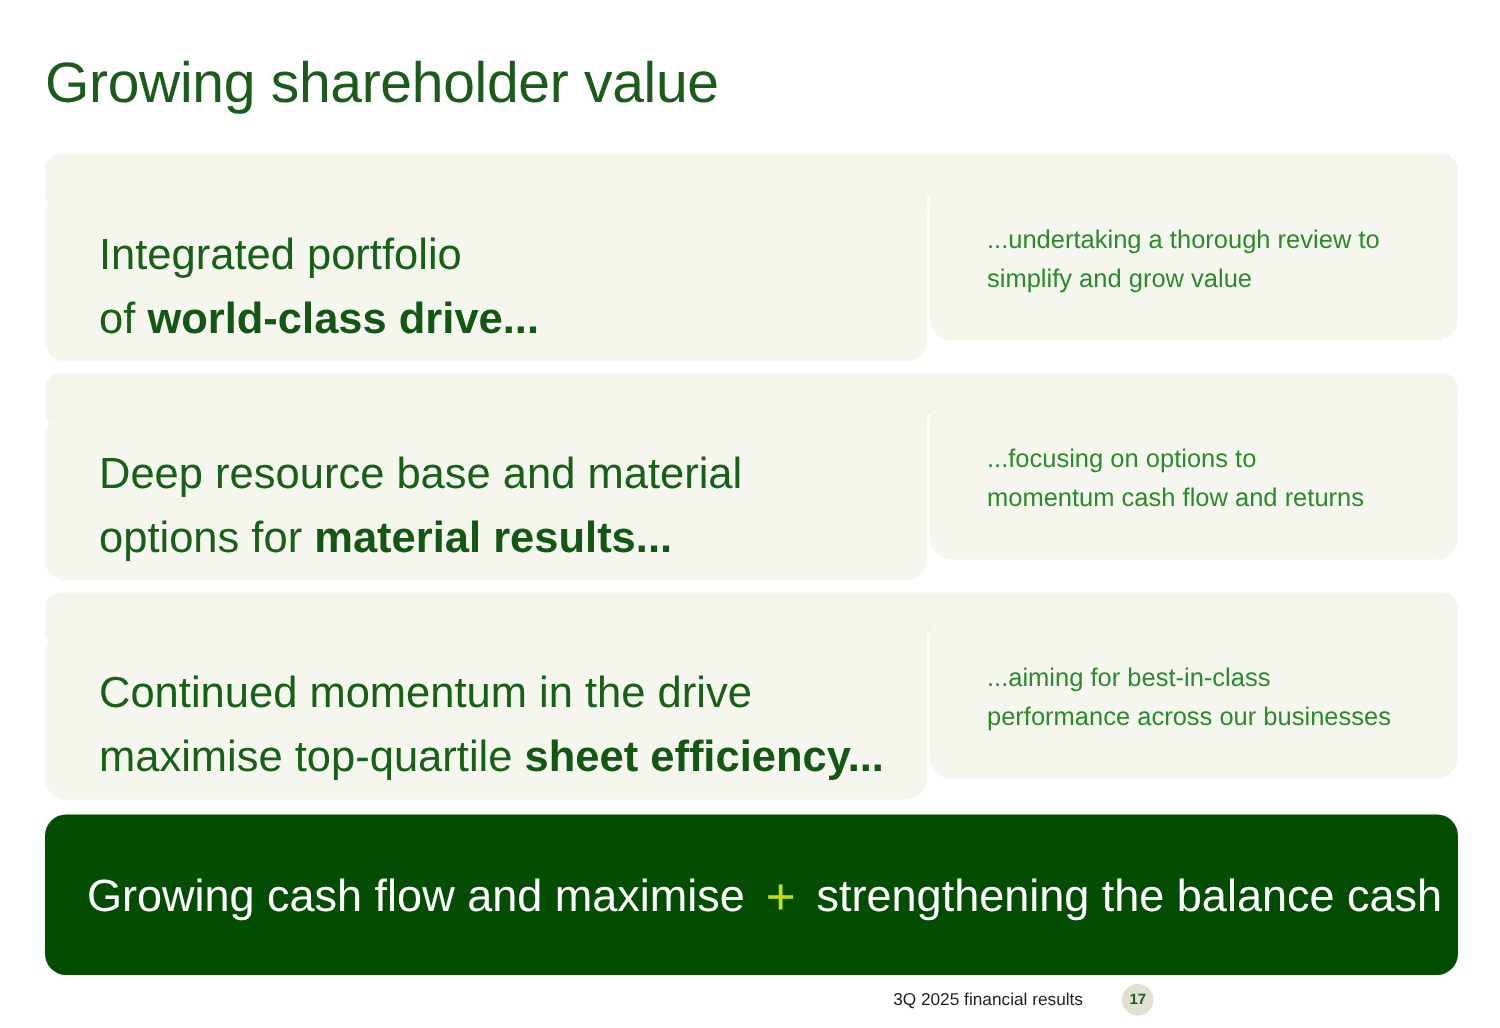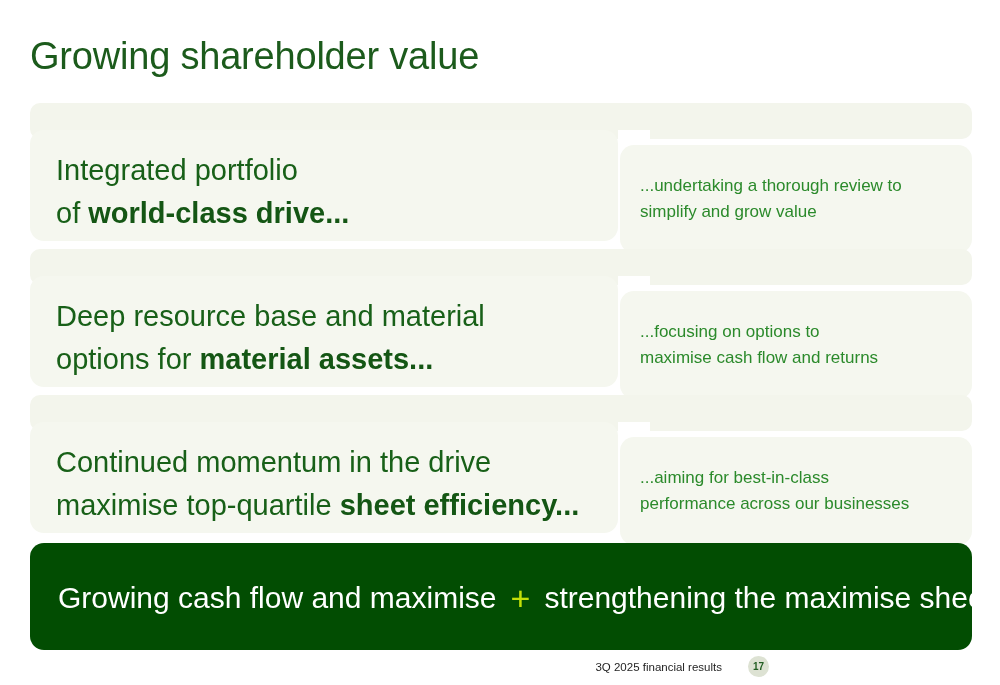--- a/index.html
+++ b/index.html
@@ -55,21 +55,21 @@
 
   
   .main-card {
     position: absolute;
     left: 0;
     top: 27px;
     width: 588px;
     height: 111px;
     background: #F5F7EF;
     border-radius: 14px;
-    padding: 19px 0 0 26px;
+    padding: 19px 0 0 36px;
   }
   .main-card-text {
     font-size: 29px;
     line-height: 43px;
     color: #186018;
     font-weight: 400;
     white-space: pre-line;
   }
   .main-card-text b { font-weight: 700; color: #145614; }
 
@@ -81,29 +81,29 @@
     width: 32px;
     height: 111px;
     background: #ffffff;
     border-radius: 0;
   }
 
   
   .sub-card {
     position: absolute;
     left: 590px;
-    top: 42px;
+    top: 16px;
     width: 352px;
     height: 108px;
     background: #F5F7EF;
     border-radius: 14px;
     display: flex;
     flex-direction: column;
     justify-content: center;
-    padding: 0 20px;
+    padding: 0 38px;
   }
   .sub-card-text {
     font-size: 17px;
     line-height: 26px;
     color: #2B8A2B;
     font-weight: 400;
     white-space: pre-line;
   }
 
   
@@ -180,44 +180,44 @@
     <div class="sub-card">
       <div class="sub-card-text">...undertaking a thorough review to
 simplify and grow value</div>
     </div>
   </div>
 
   <div class="row row-2">
     <div class="row-backplate"></div>
     <div class="main-card">
       <div class="main-card-text"><span>Deep resource base and material
-options for </span><b>material assets...</b></div>
+options for </span><b>material results...</b></div>
     </div>
     <div class="gutter"></div>
     <div class="sub-card">
       <div class="sub-card-text">...focusing on options to
-maximise cash flow and returns</div>
+momentum cash flow and returns</div>
     </div>
   </div>
 
   <div class="row row-3">
     <div class="row-backplate"></div>
     <div class="main-card">
       <div class="main-card-text"><span>Continued momentum in the drive
 maximise top-quartile </span><b>sheet efficiency...</b></div>
     </div>
     <div class="gutter"></div>
     <div class="sub-card">
       <div class="sub-card-text">...aiming for best-in-class
 performance across our businesses</div>
     </div>
   </div>
 
   <div class="banner">
-    <div class="banner-text"><span>Growing cash flow and maximise</span><span class="banner-plus">+</span><span>strengthening the maximise sheet</span></div>
+    <div class="banner-text"><span>Growing cash flow and maximise</span><span class="banner-plus">+</span><span>strengthening the balance cash</span></div>
   </div>
 
   <div class="footer">
     <span class="footer-label">3Q 2025 financial results</span>
     <span class="page-badge">17</span>
   </div>
 
 </div>
 
 </body></html>

